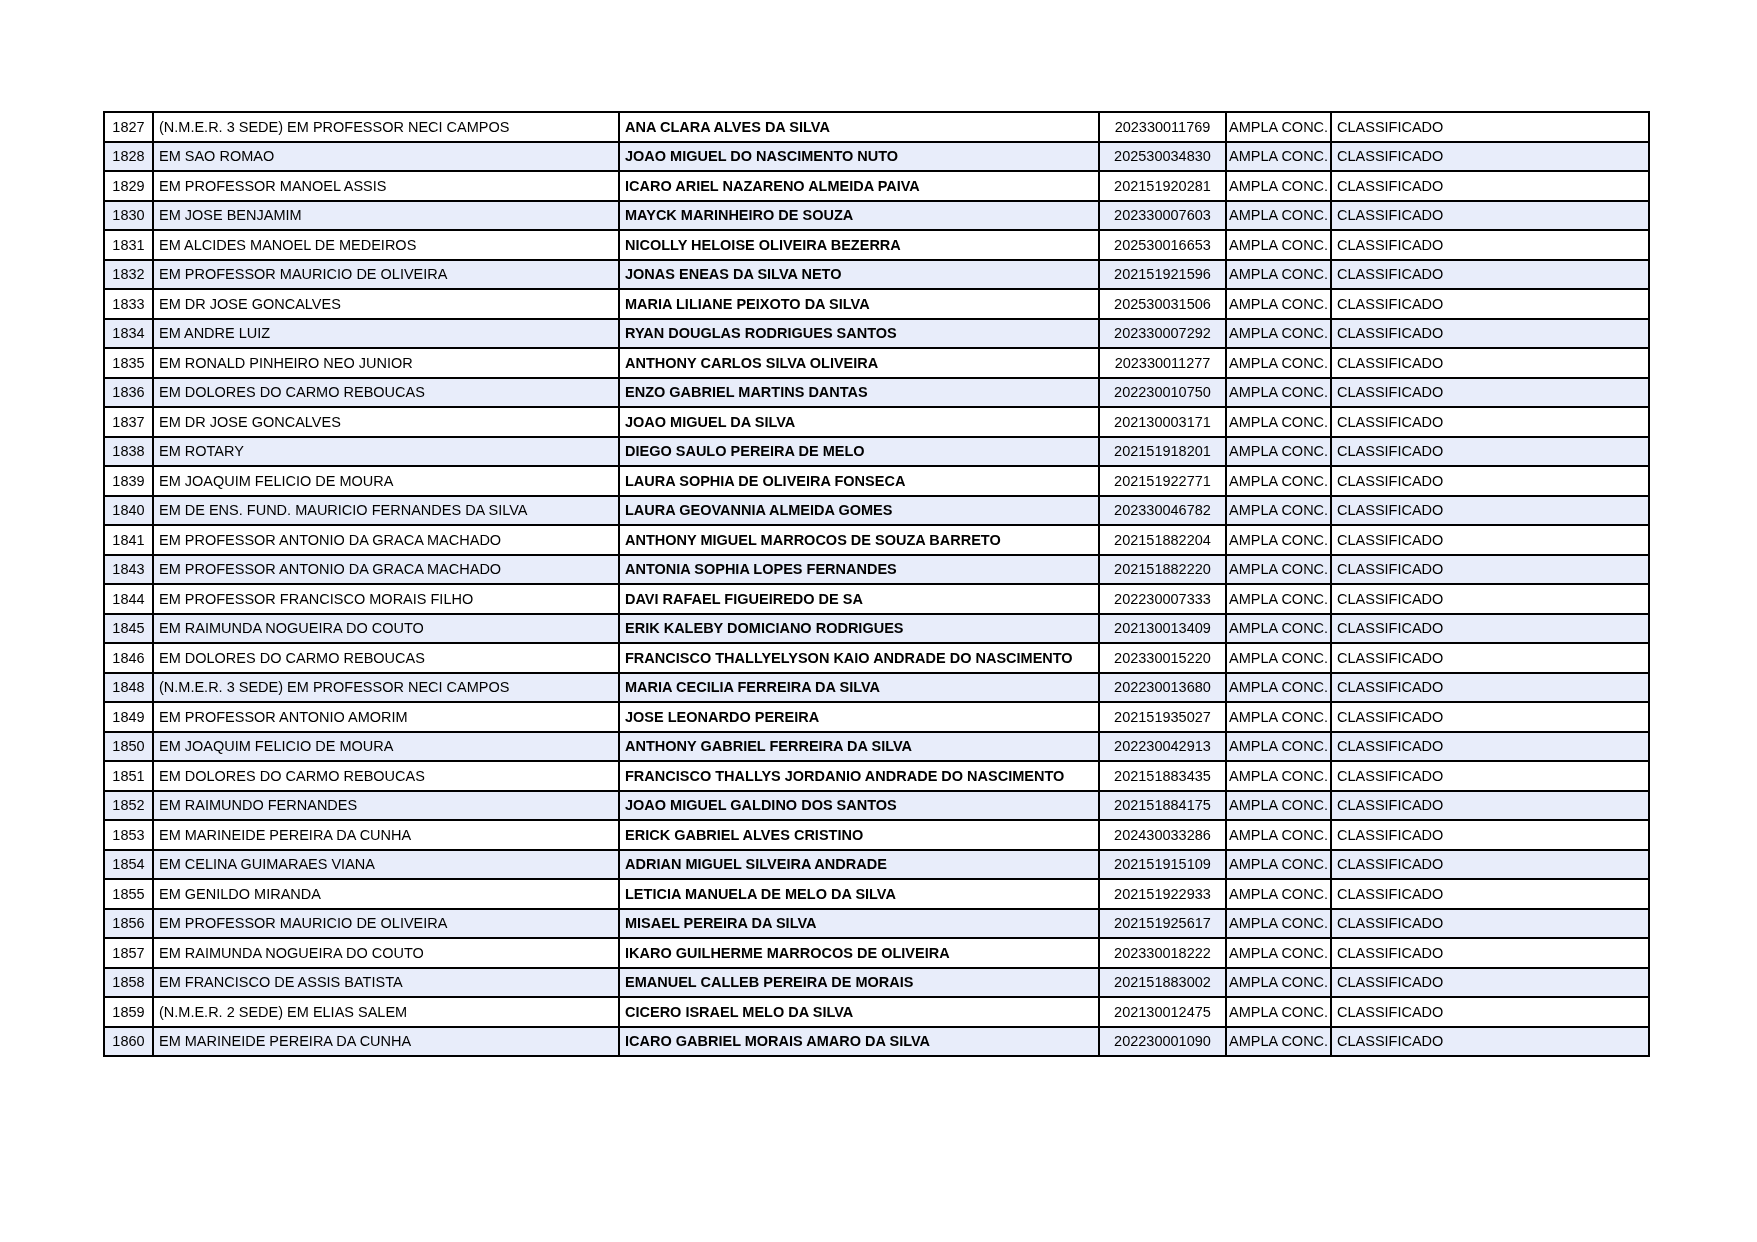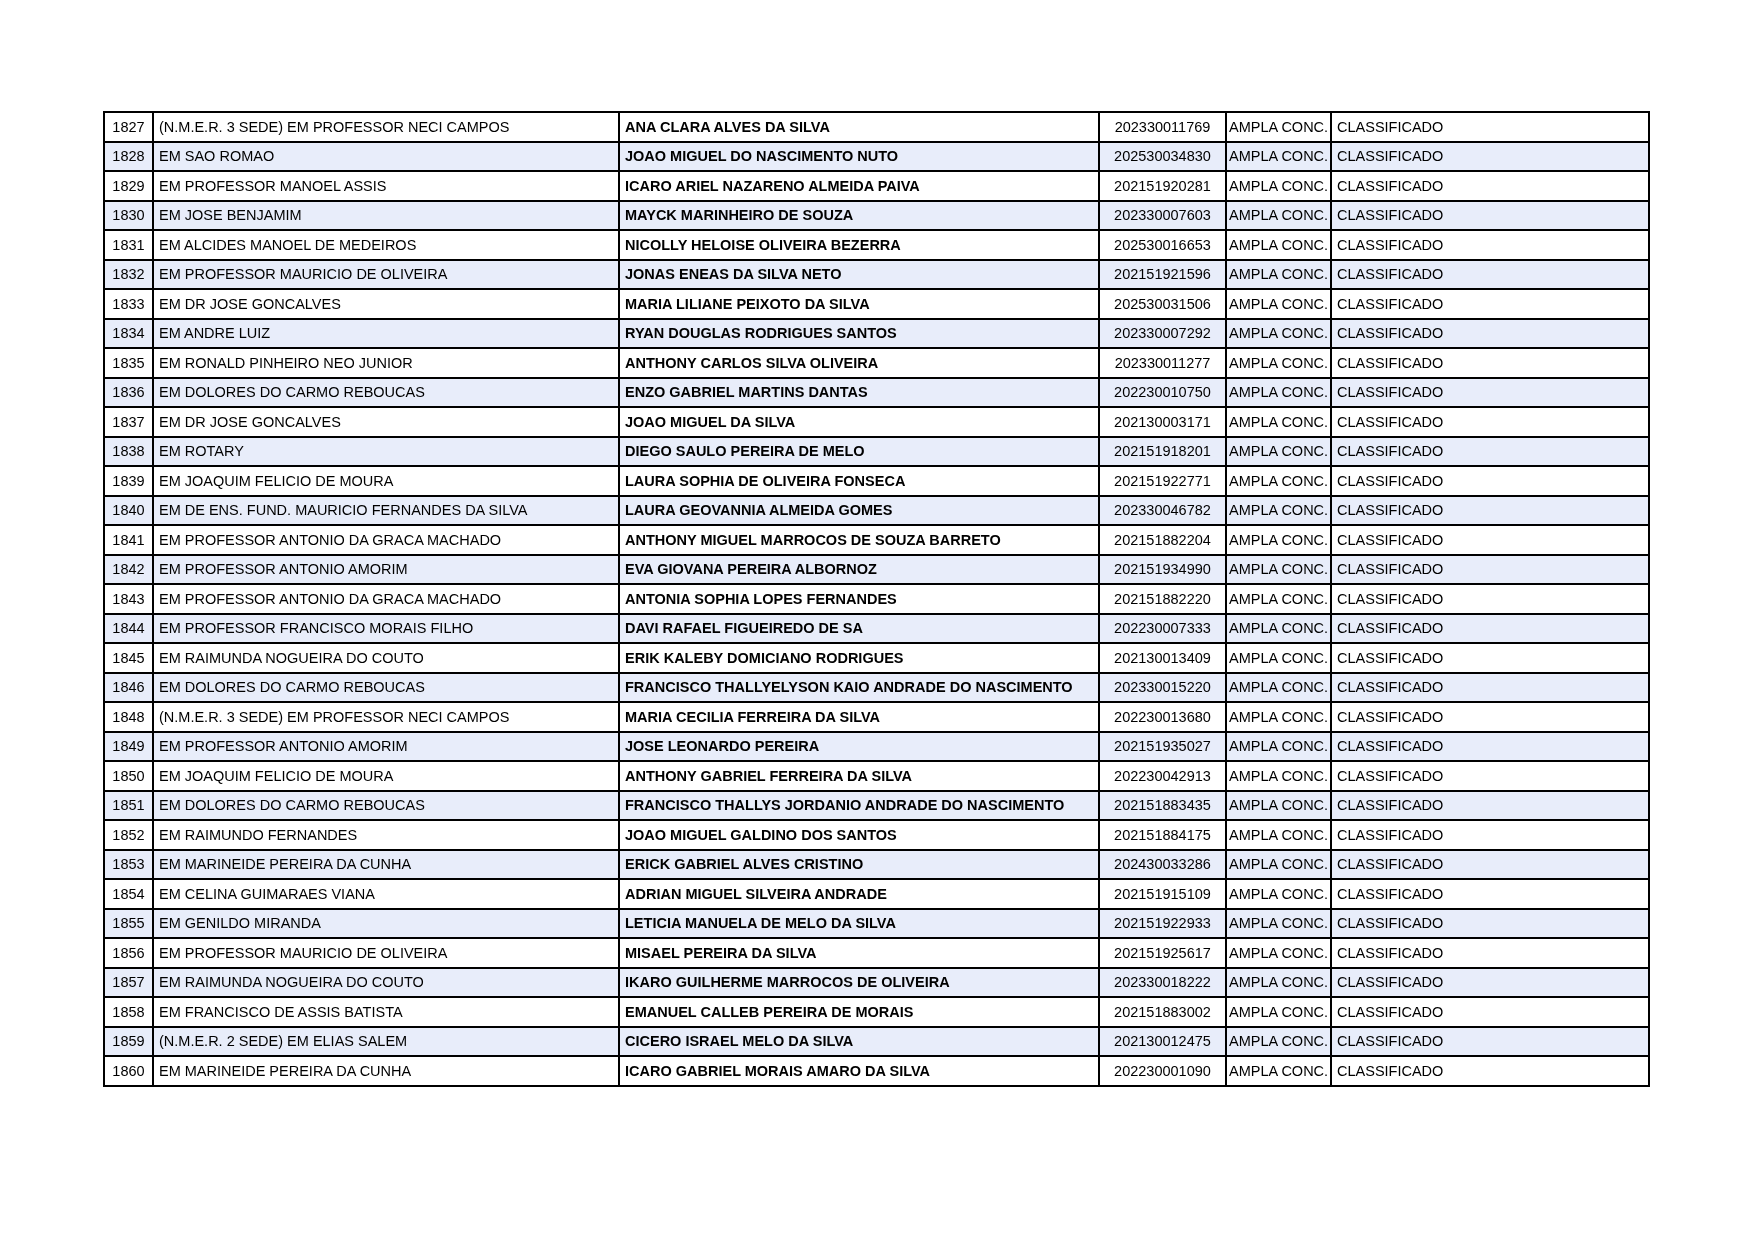--- a/index.html
+++ b/index.html
@@ -186,28 +186,20 @@
 
   <tr>
     <td class="col-num">1841</td>
     <td class="col-school">EM PROFESSOR ANTONIO DA GRACA MACHADO</td>
     <td class="col-name">ANTHONY MIGUEL MARROCOS DE SOUZA BARRETO</td>
     <td class="col-id">202151882204</td>
     <td class="col-category">AMPLA CONC.</td>
     <td class="col-status">CLASSIFICADO</td>
   </tr>
 
-  <tr>
-    <td class="col-num">1842</td>
-    <td class="col-school">EM PROFESSOR ANTONIO AMORIM</td>
-    <td class="col-name">EVA GIOVANA PEREIRA ALBORNOZ</td>
-    <td class="col-id">202151934990</td>
-    <td class="col-category">AMPLA CONC.</td>
-    <td class="col-status">CLASSIFICADO</td>
-  </tr>
 
   <tr>
     <td class="col-num">1843</td>
     <td class="col-school">EM PROFESSOR ANTONIO DA GRACA MACHADO</td>
     <td class="col-name">ANTONIA SOPHIA LOPES FERNANDES</td>
     <td class="col-id">202151882220</td>
     <td class="col-category">AMPLA CONC.</td>
     <td class="col-status">CLASSIFICADO</td>
   </tr>
 

